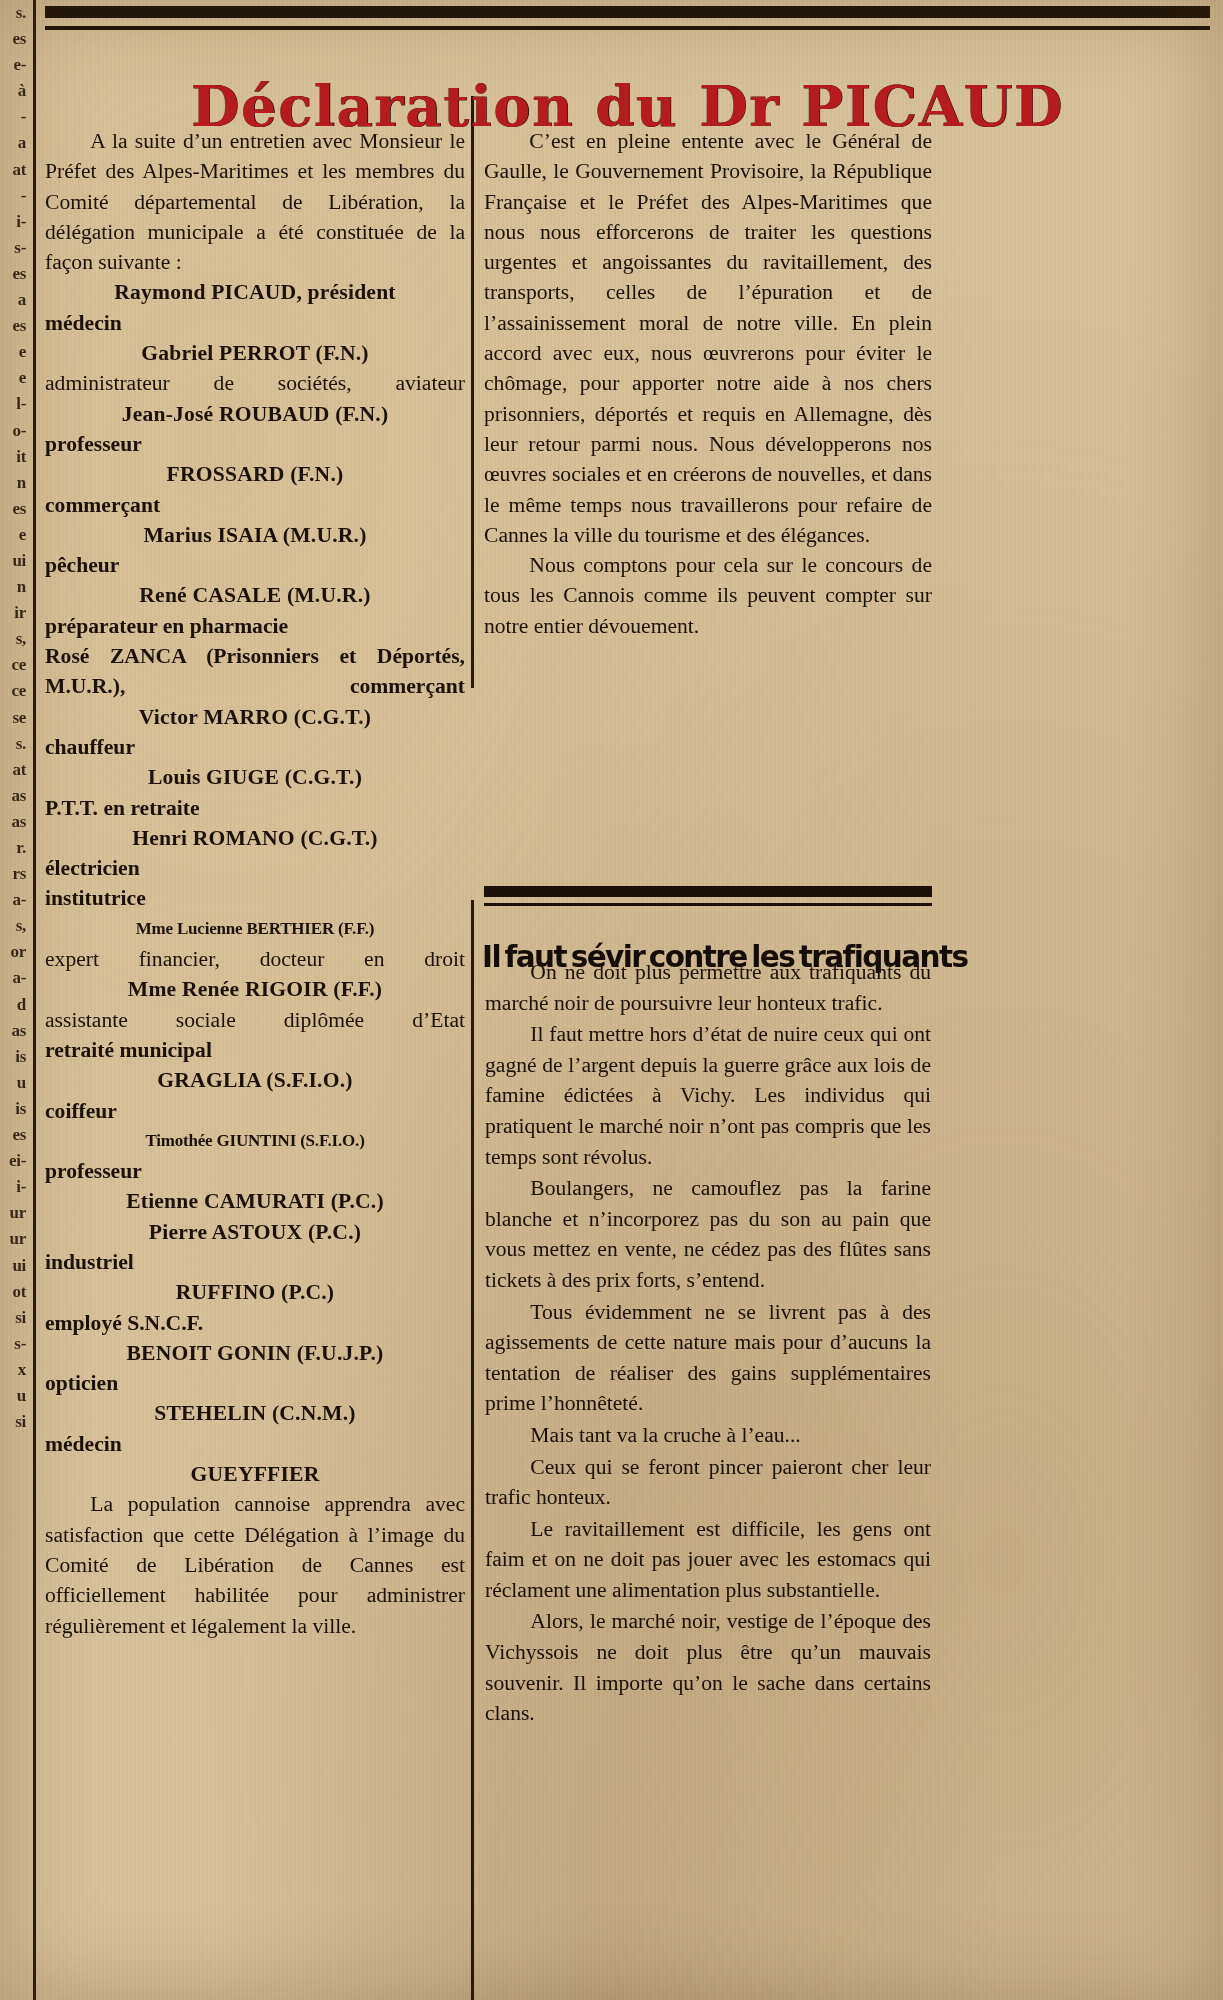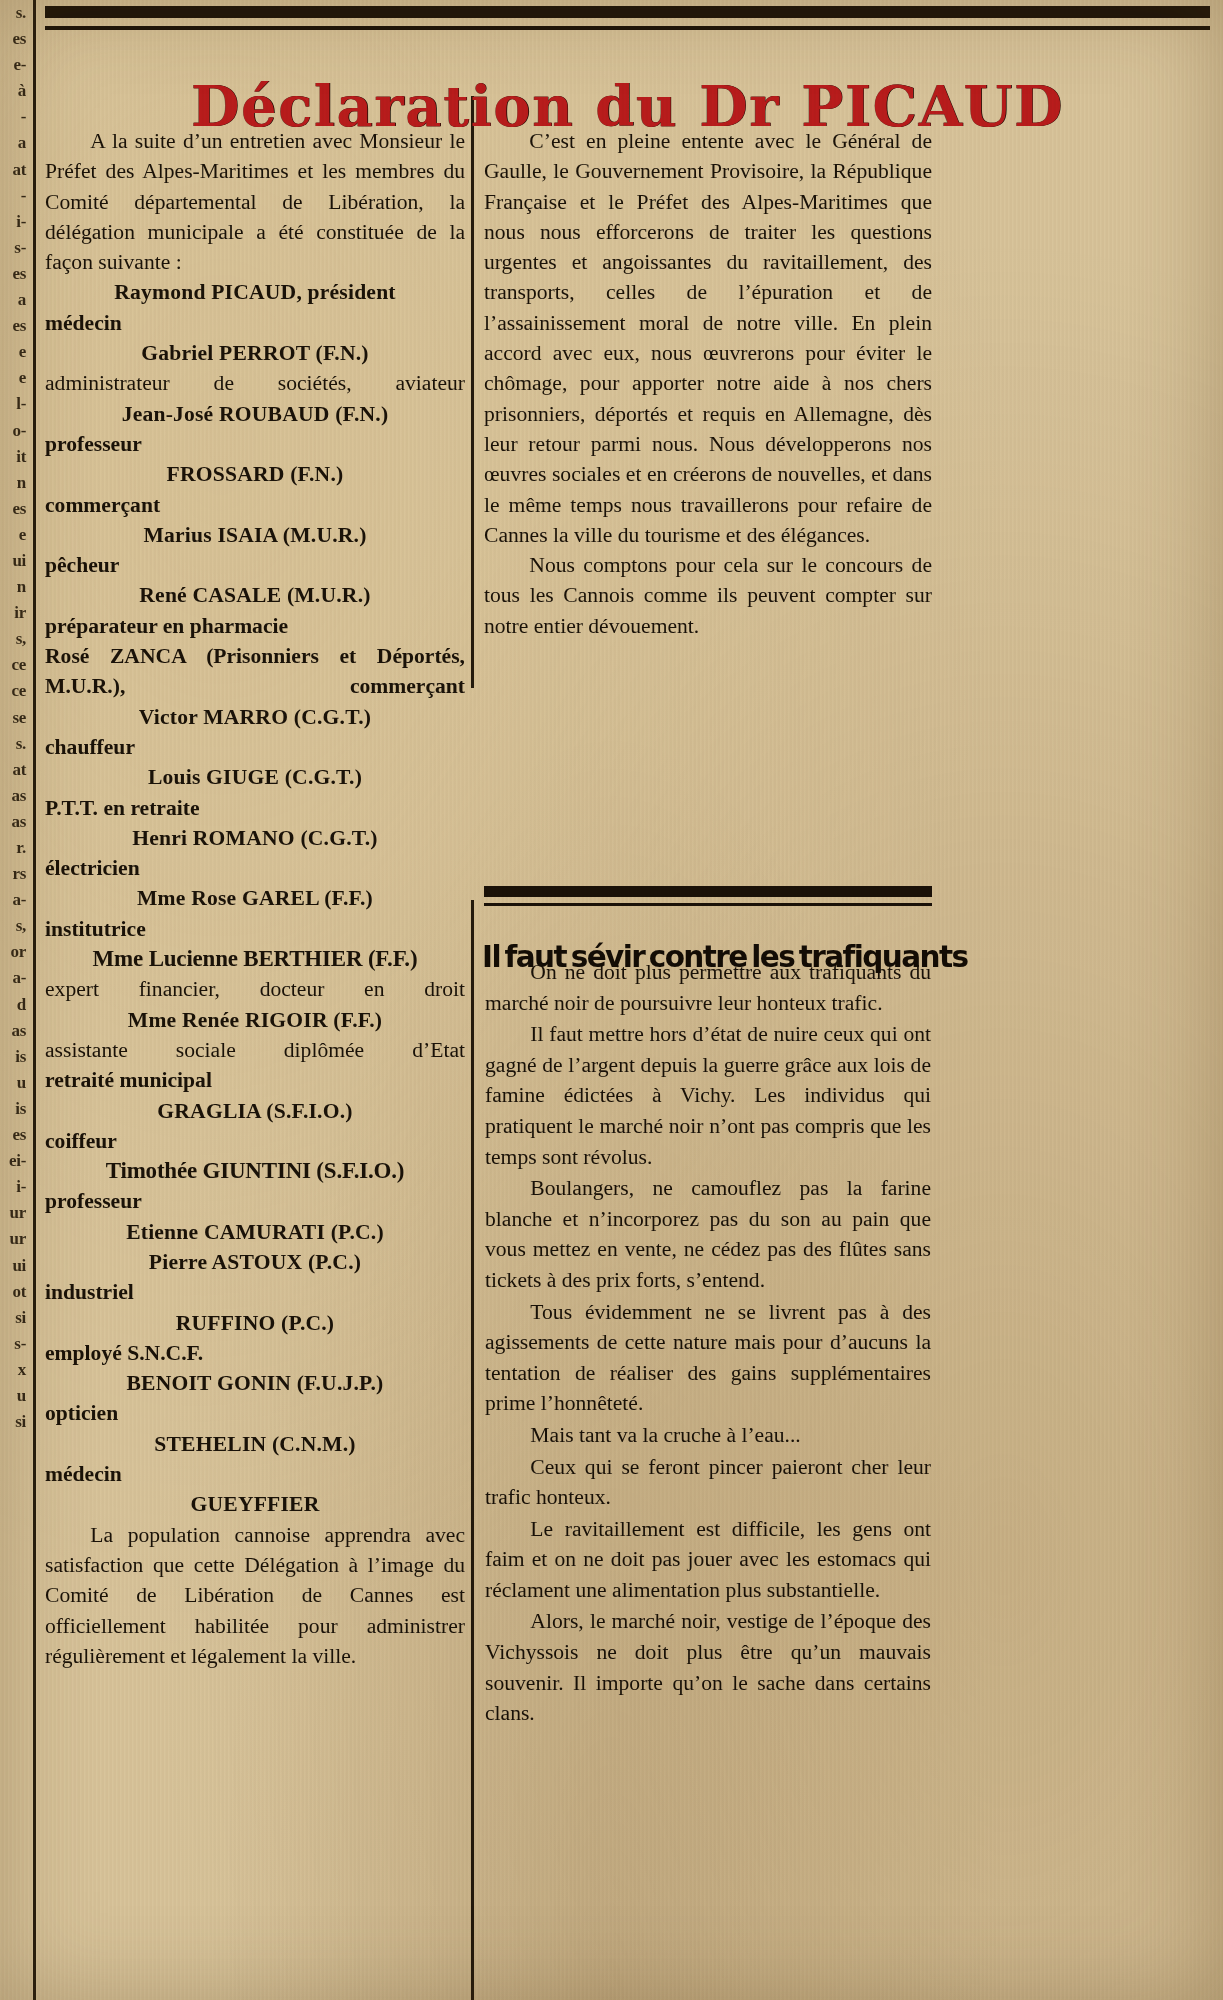--- a/index.html
+++ b/index.html
@@ -128,21 +128,21 @@
 
   
   .roster { margin: 0; }
   .roster .nm {
     display: block;
     text-align: center;
     font-weight: 700;
     letter-spacing: 0.2px;
     white-space: nowrap;
   }
-  .roster .nm.wide { letter-spacing: -0.2px; font-size: 23px; }
+  .roster .nm.wide { letter-spacing: -0.2px; font-size: 17px; }
   .roster .jb {
     display: block;
     text-align: left;
     font-weight: 700;
   }
   .roster .nm2 {
     display: block;
     text-align: justify;
     text-align-last: justify;
     font-weight: 700;
@@ -286,21 +286,20 @@
         <span class="jb">pêcheur</span>
         <span class="nm">René CASALE (M.U.R.)</span>
         <span class="jb">préparateur en pharmacie</span>
         <span class="nm2">Rosé ZANCA (Prisonniers et Déportés, M.U.R.), commerçant</span>
         <span class="nm">Victor MARRO (C.G.T.)</span>
         <span class="jb">chauffeur</span>
         <span class="nm">Louis GIUGE (C.G.T.)</span>
         <span class="jb">P.T.T. en retraite</span>
         <span class="nm">Henri ROMANO (C.G.T.)</span>
         <span class="jb">électricien</span>
-        <span class="nm">Mme Rose GAREL (F.F.)</span>
         <span class="jb">institutrice</span>
         <span class="nm wide">Mme Lucienne BERTHIER (F.F.)</span>
         <span class="jb-just">expert financier, docteur en droit</span>
         <span class="nm">Mme Renée RIGOIR (F.F.)</span>
         <span class="jb-just">assistante sociale diplômée d’Etat</span>
         <span class="jb">retraité municipal</span>
         <span class="nm">GRAGLIA (S.F.I.O.)</span>
         <span class="jb">coiffeur</span>
         <span class="nm wide">Timothée GIUNTINI (S.F.I.O.)</span>
         <span class="jb">professeur</span>

